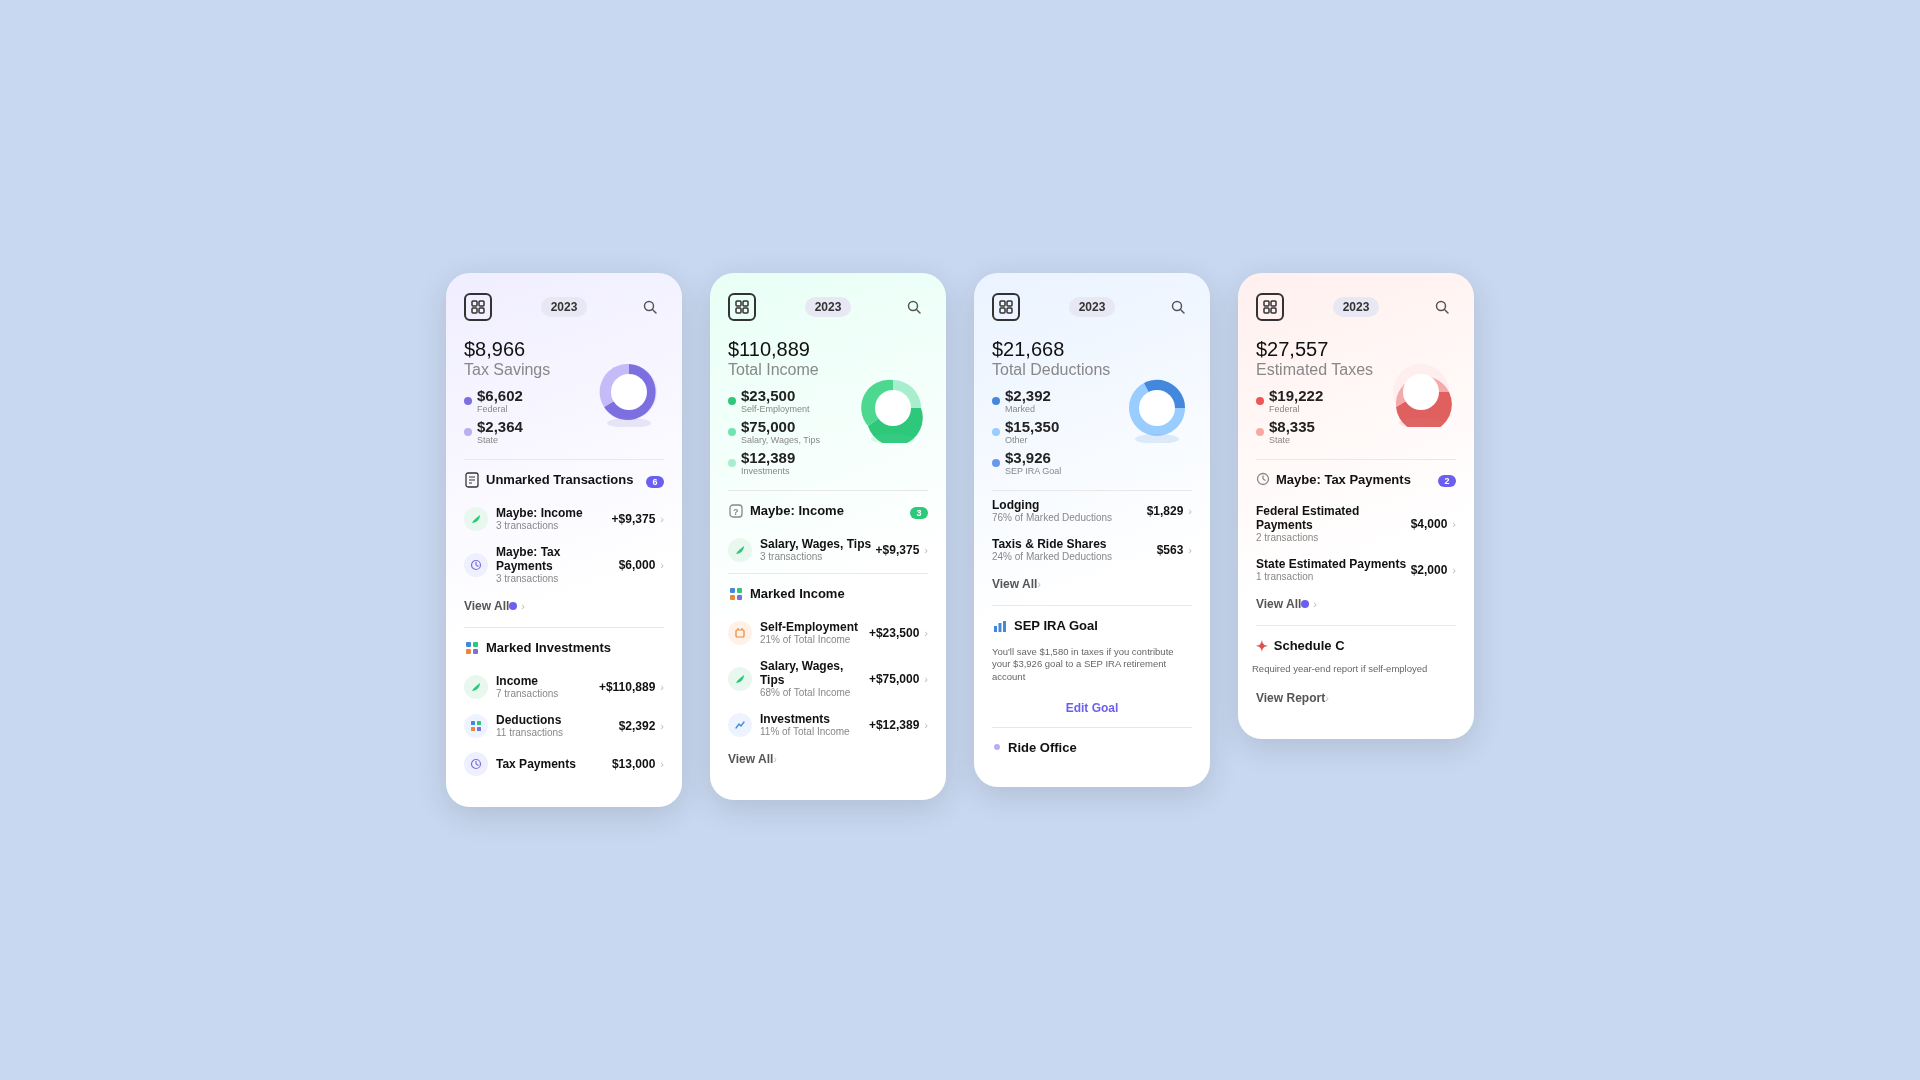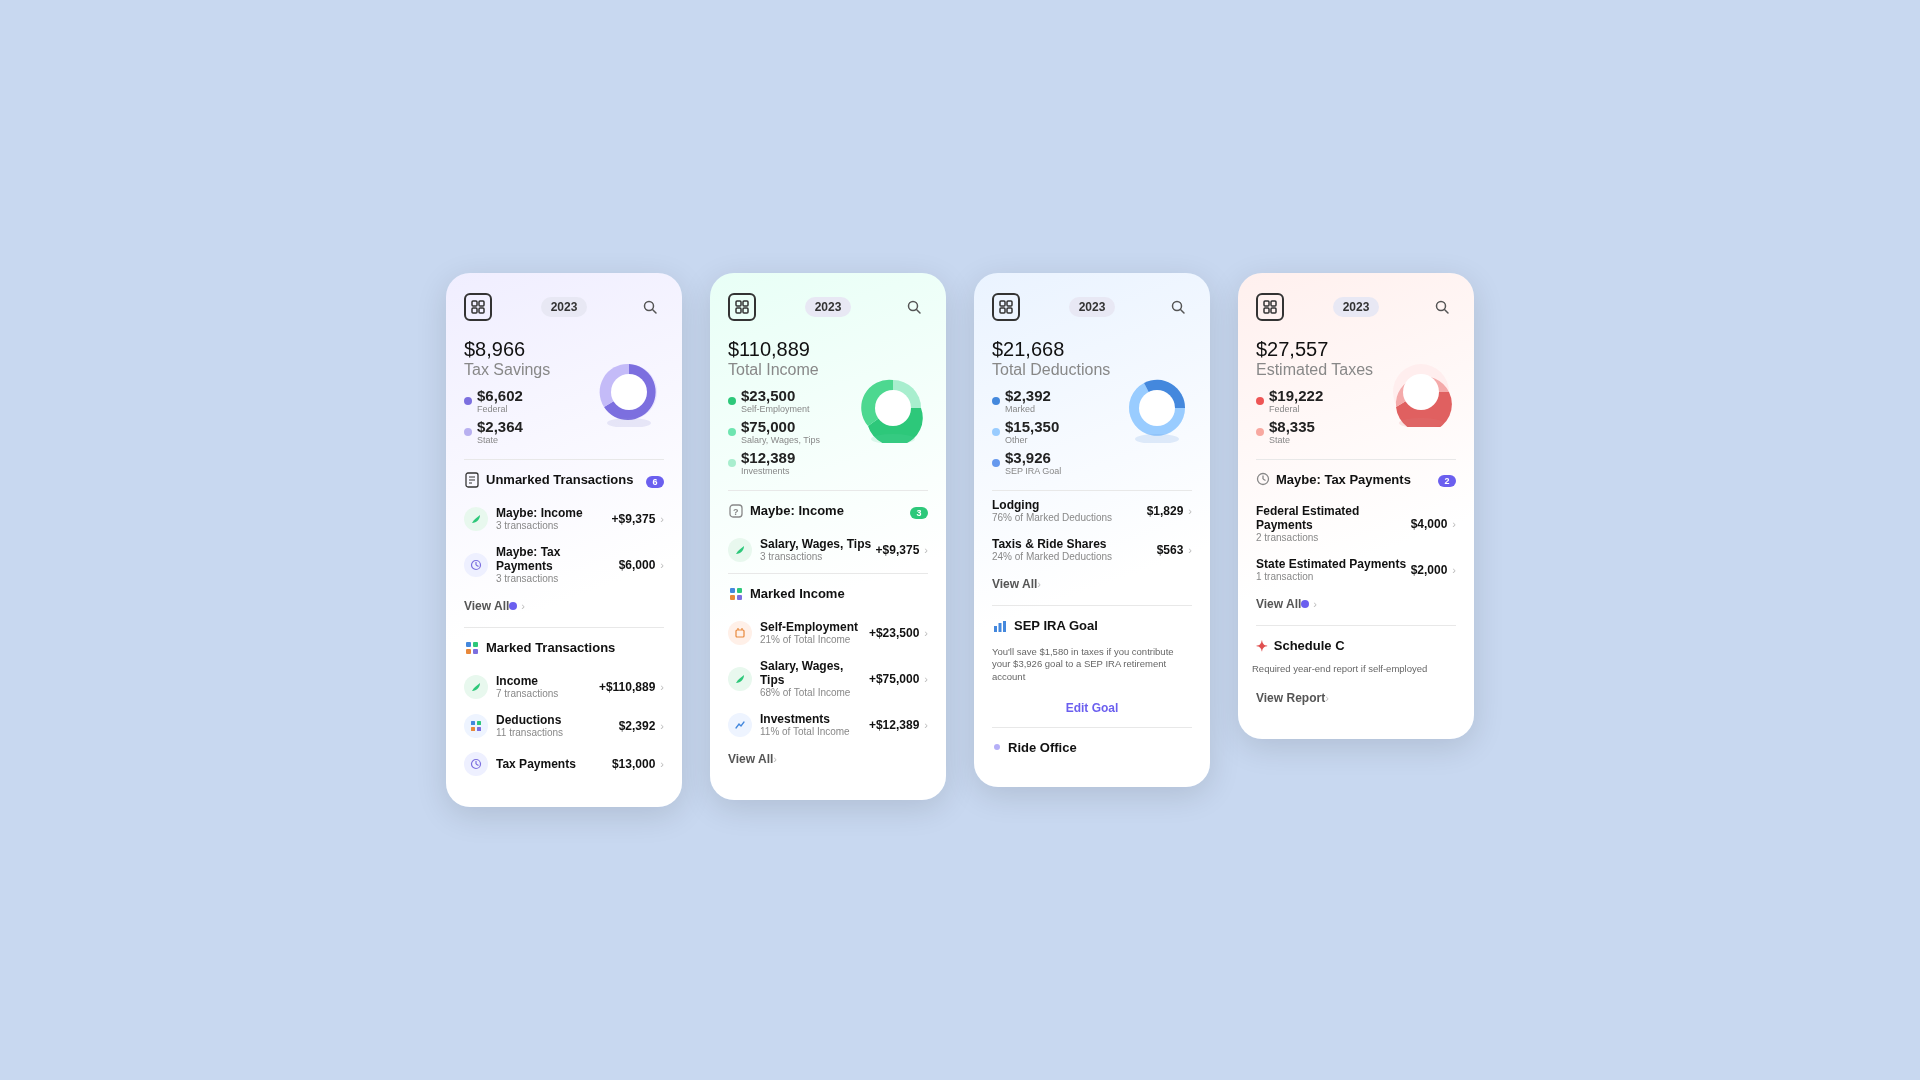--- a/index.html
+++ b/index.html
@@ -265,21 +265,21 @@
       <div class="section-header">
         <div class="section-title">
           <span>
             <svg width="16" height="16" viewBox="0 0 16 16" fill="none">
               <rect x="2" y="2" width="5" height="5" rx="1" fill="#4488dd"></rect>
               <rect x="9" y="2" width="5" height="5" rx="1" fill="#2dc87a"></rect>
               <rect x="2" y="9" width="5" height="5" rx="1" fill="#e8883a"></rect>
               <rect x="9" y="9" width="5" height="5" rx="1" fill="#7c6fdf"></rect>
             </svg>
           </span>
-          <span>Marked Transactions</span>
+          <span>Marked Investments</span>
         </div>
       </div>
       <div class="list-item">
         <div class="item-icon" style="background:#e8f8ee;">
           <svg width="12" height="12" viewBox="0 0 12 12">
               <path d="M2 10 C4 6 8 4 10 2 C10 6 7 10 2 10Z" fill="#2dc87a"></path>
             </svg>
         </div>
         <div class="item-text">
           <div class="item-name">Income</div>

